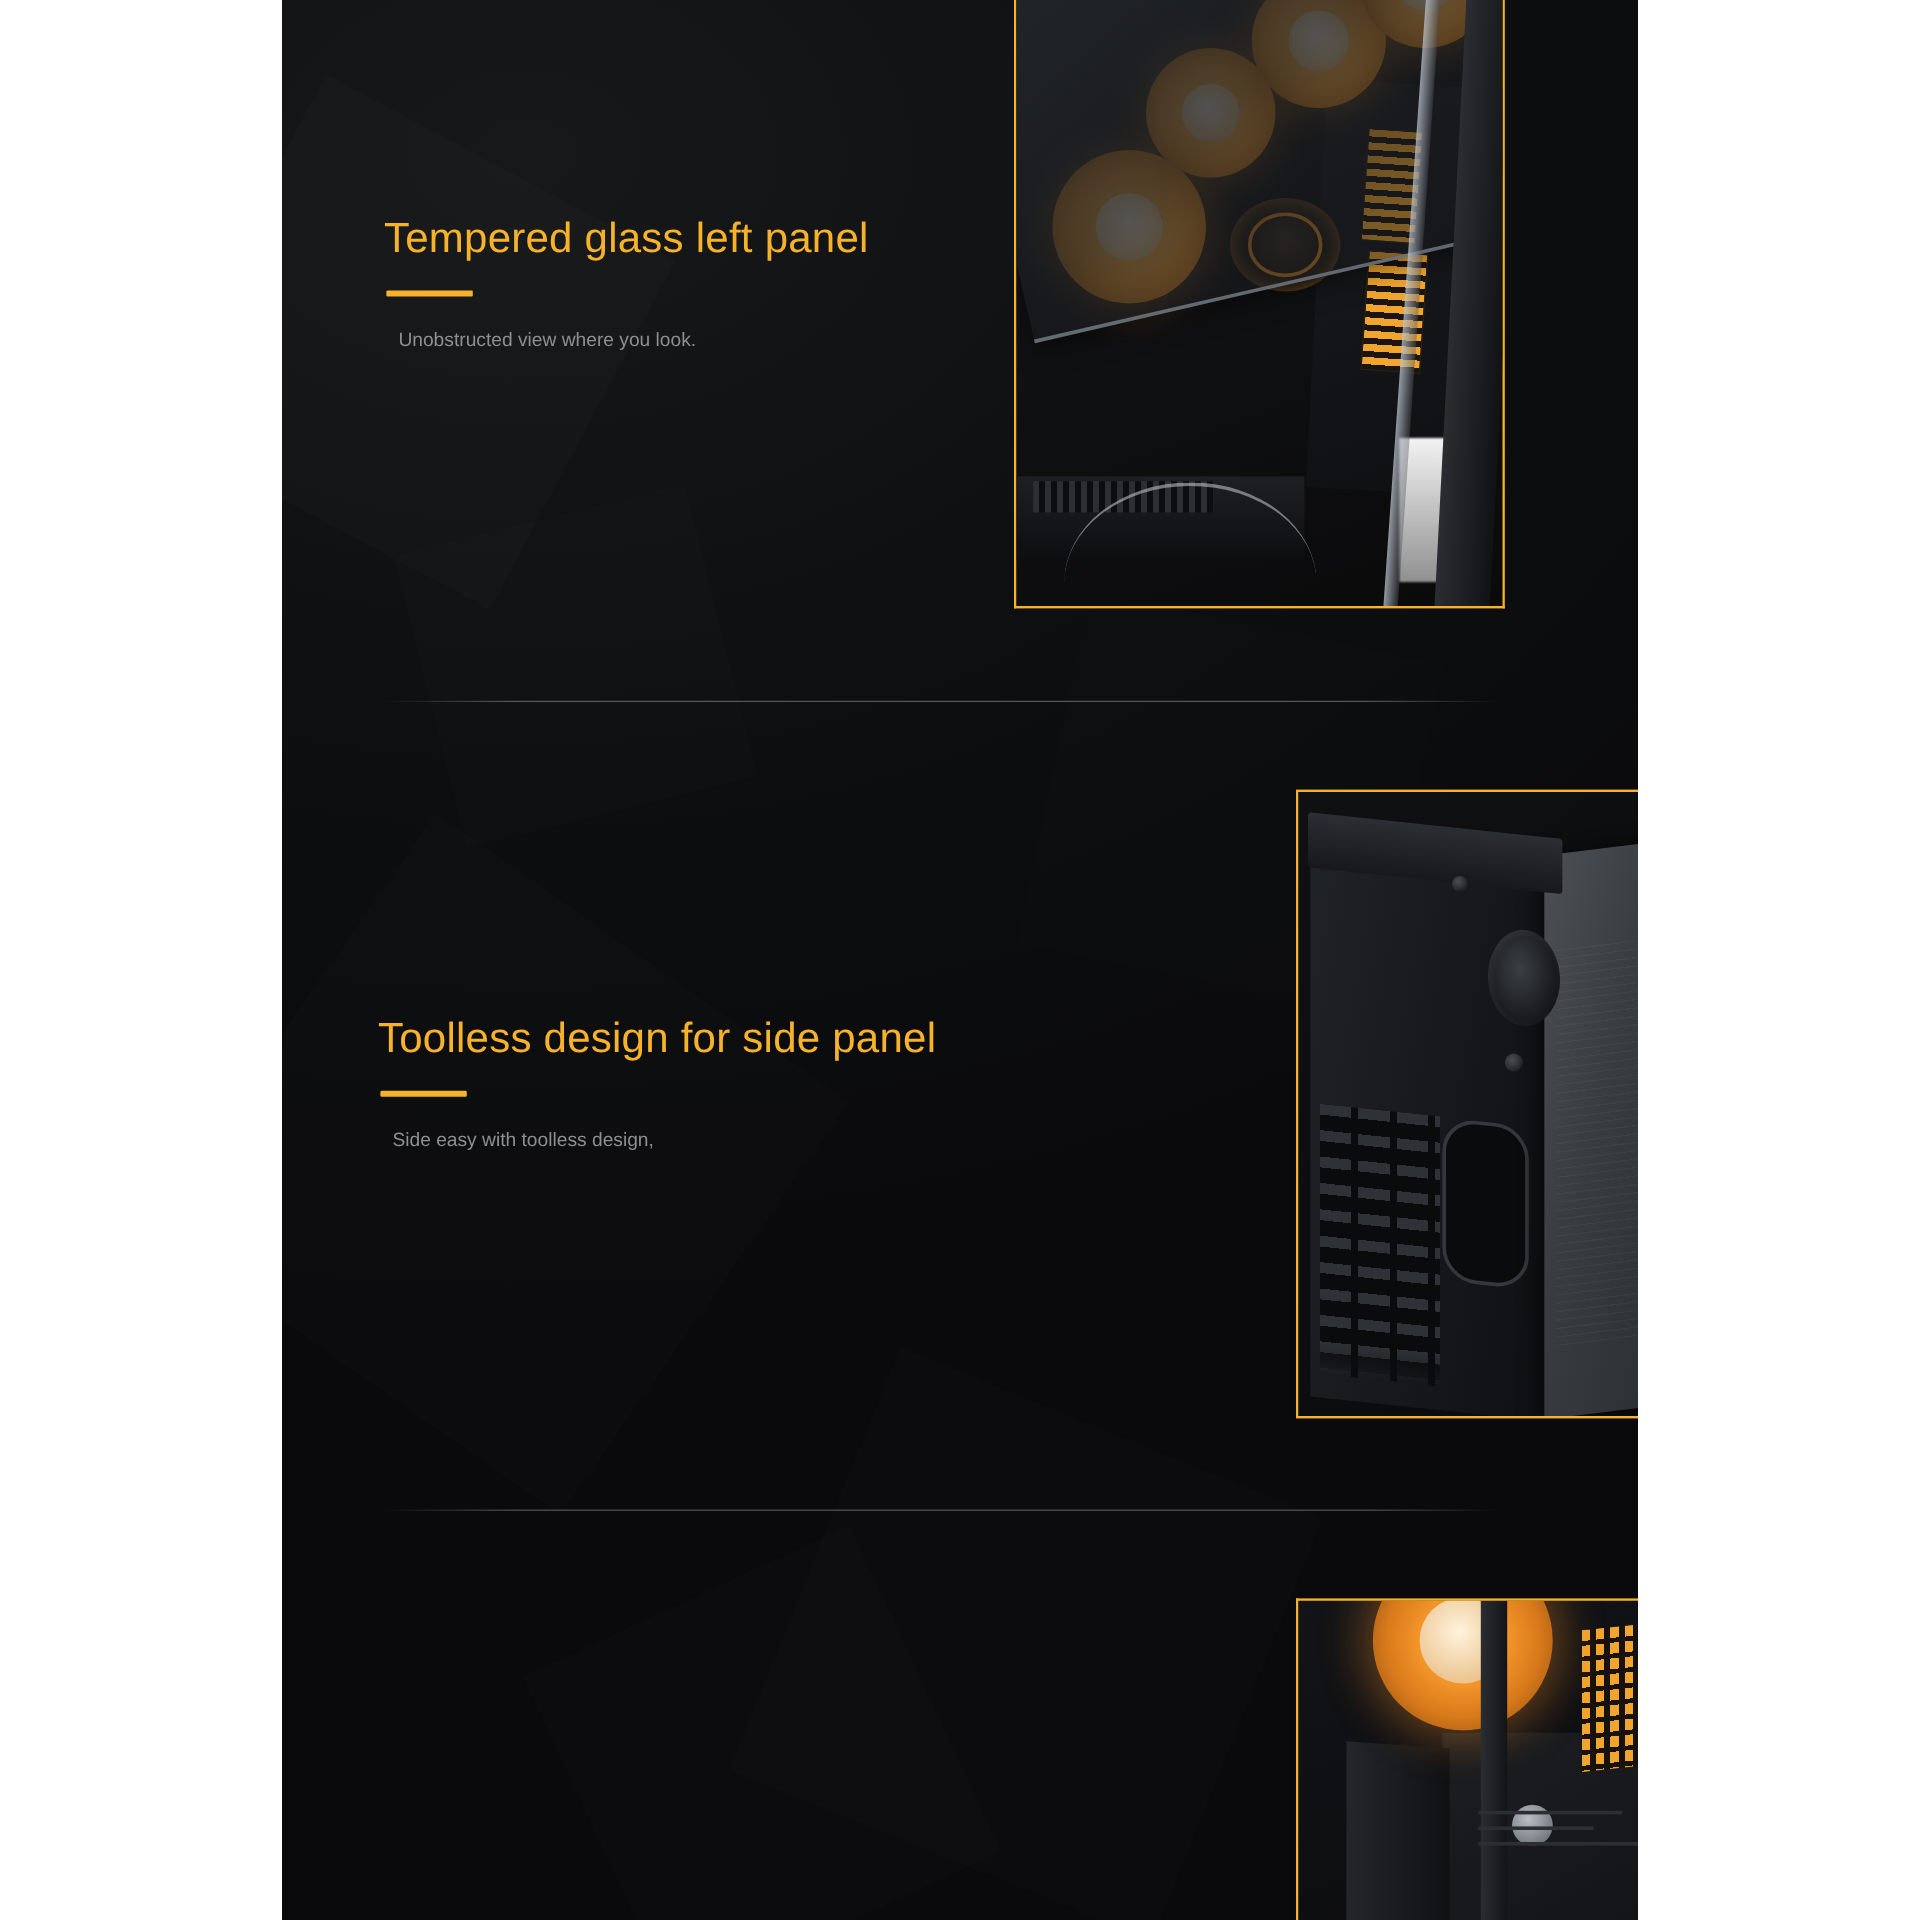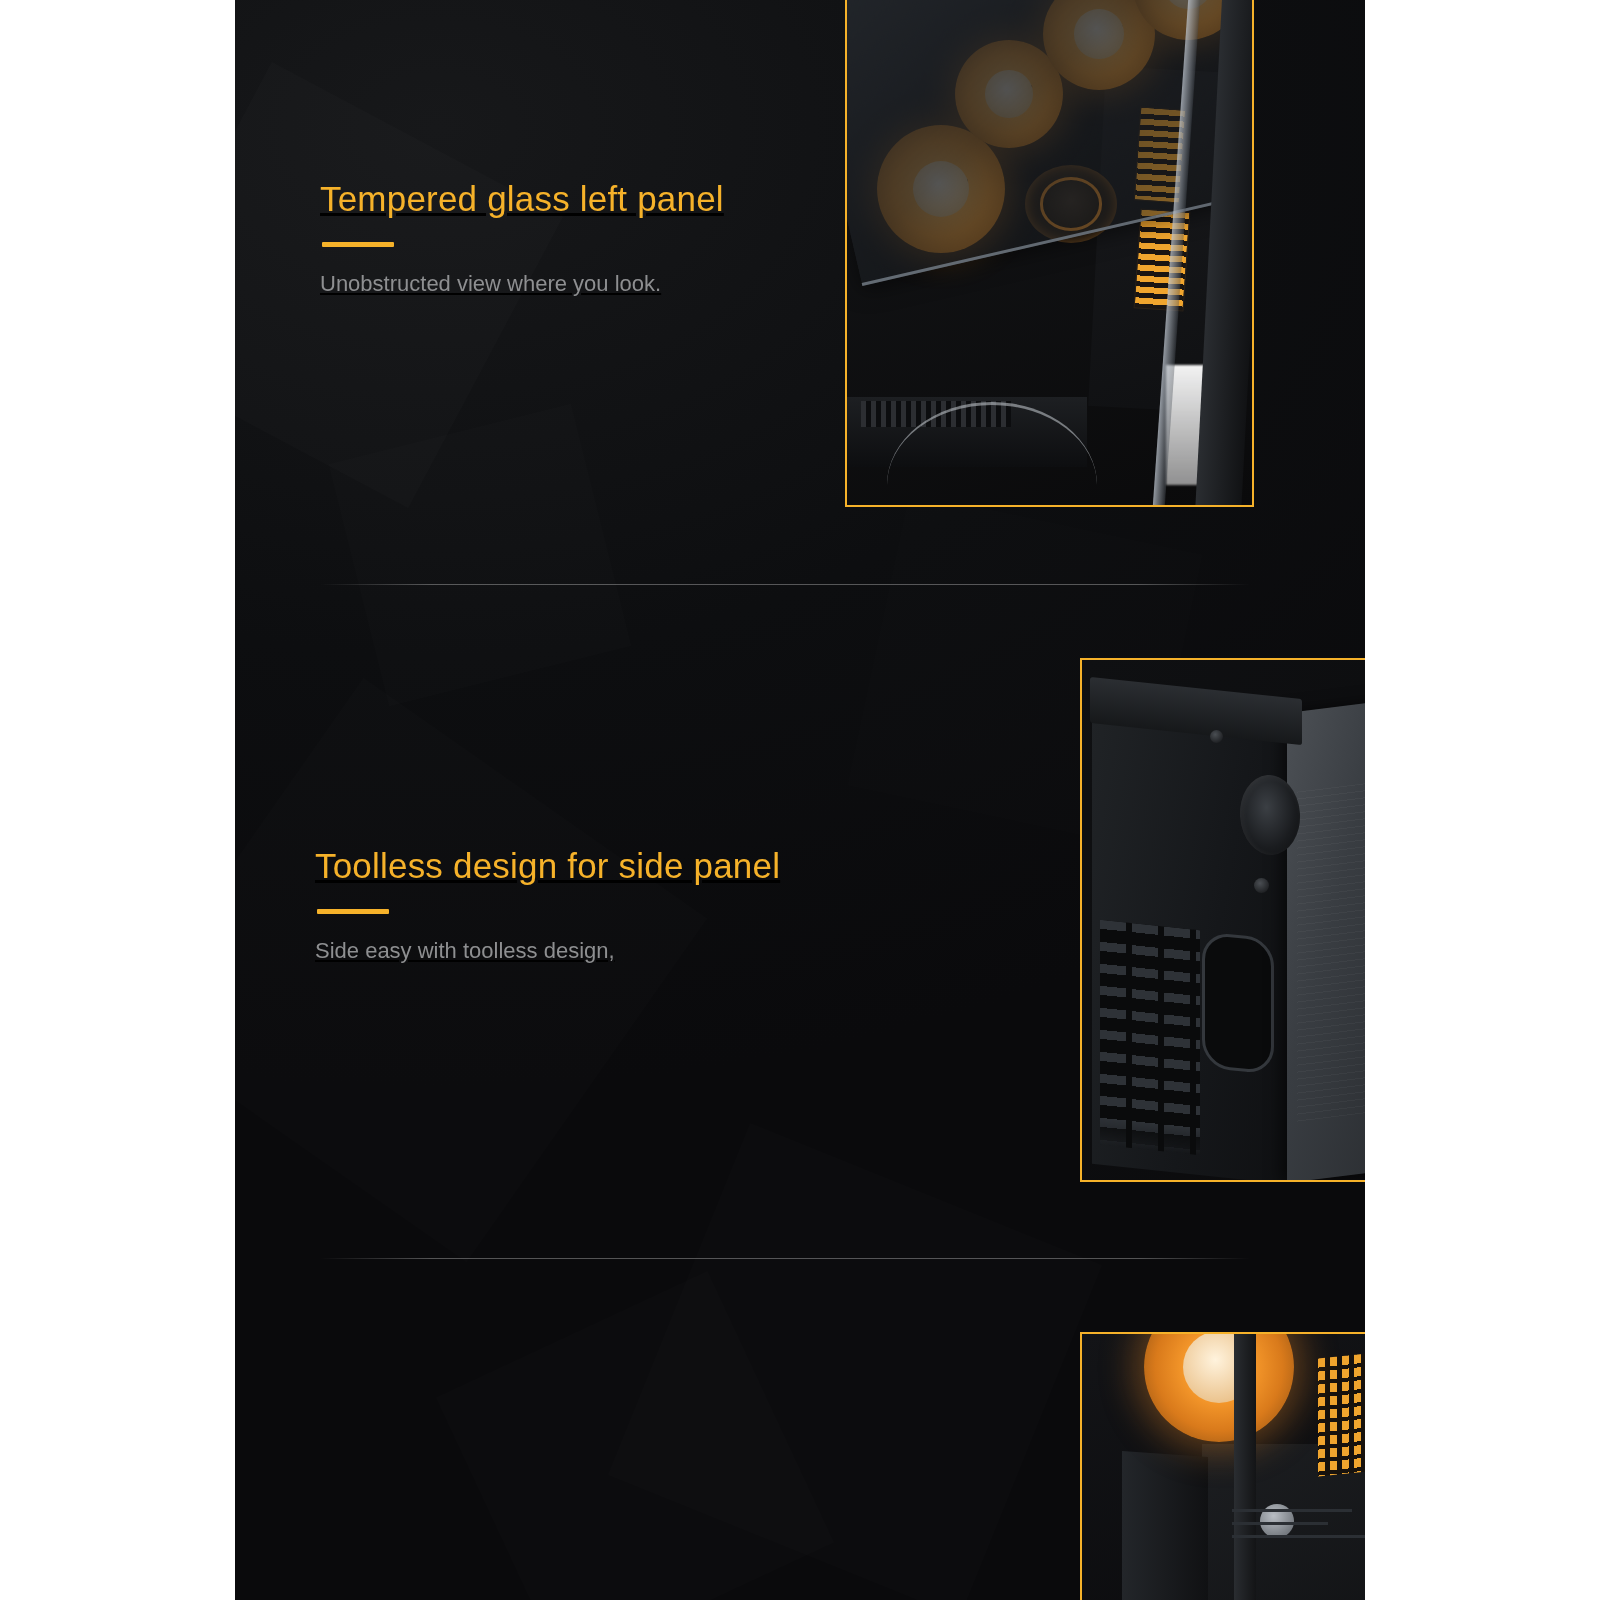--- a/index.html
+++ b/index.html
@@ -58,21 +58,20 @@
     position: absolute;
     left: 85px;
     width: 930px;
     height: 1px;
     background: linear-gradient(to right, rgba(255,255,255,0.0) 0%, rgba(255,255,255,0.30) 12%, rgba(255,255,255,0.30) 88%, rgba(255,255,255,0.0) 100%);
   }
 
   .text-block {
     position: absolute;
     width: 480px;
-    text-decoration: underline;
   }
 
   .heading {
     color: #f6b22a;
     font-size: 35px;
     line-height: 42px;
     font-weight: 400;
     letter-spacing: 0.2px;
     margin: 0;
   }
@@ -80,24 +79,24 @@
   .rule {
     width: 72px;
     height: 5px;
     background: #f6b22a;
     margin: 22px 0 20px 2px;
     border-radius: 1px;
   }
 
   .body-text {
     color: #8e8f91;
-    font-size: 22px;
+    font-size: 16px;
     line-height: 33px;
     font-weight: 400;
-    margin: 0;
+    margin: 12px;
   }
 
   
   .photo {
     position: absolute;
     border: 2px solid #f6b22a;
     background: #0b0b0d;
     overflow: hidden;
   }
   .photo-inner {

